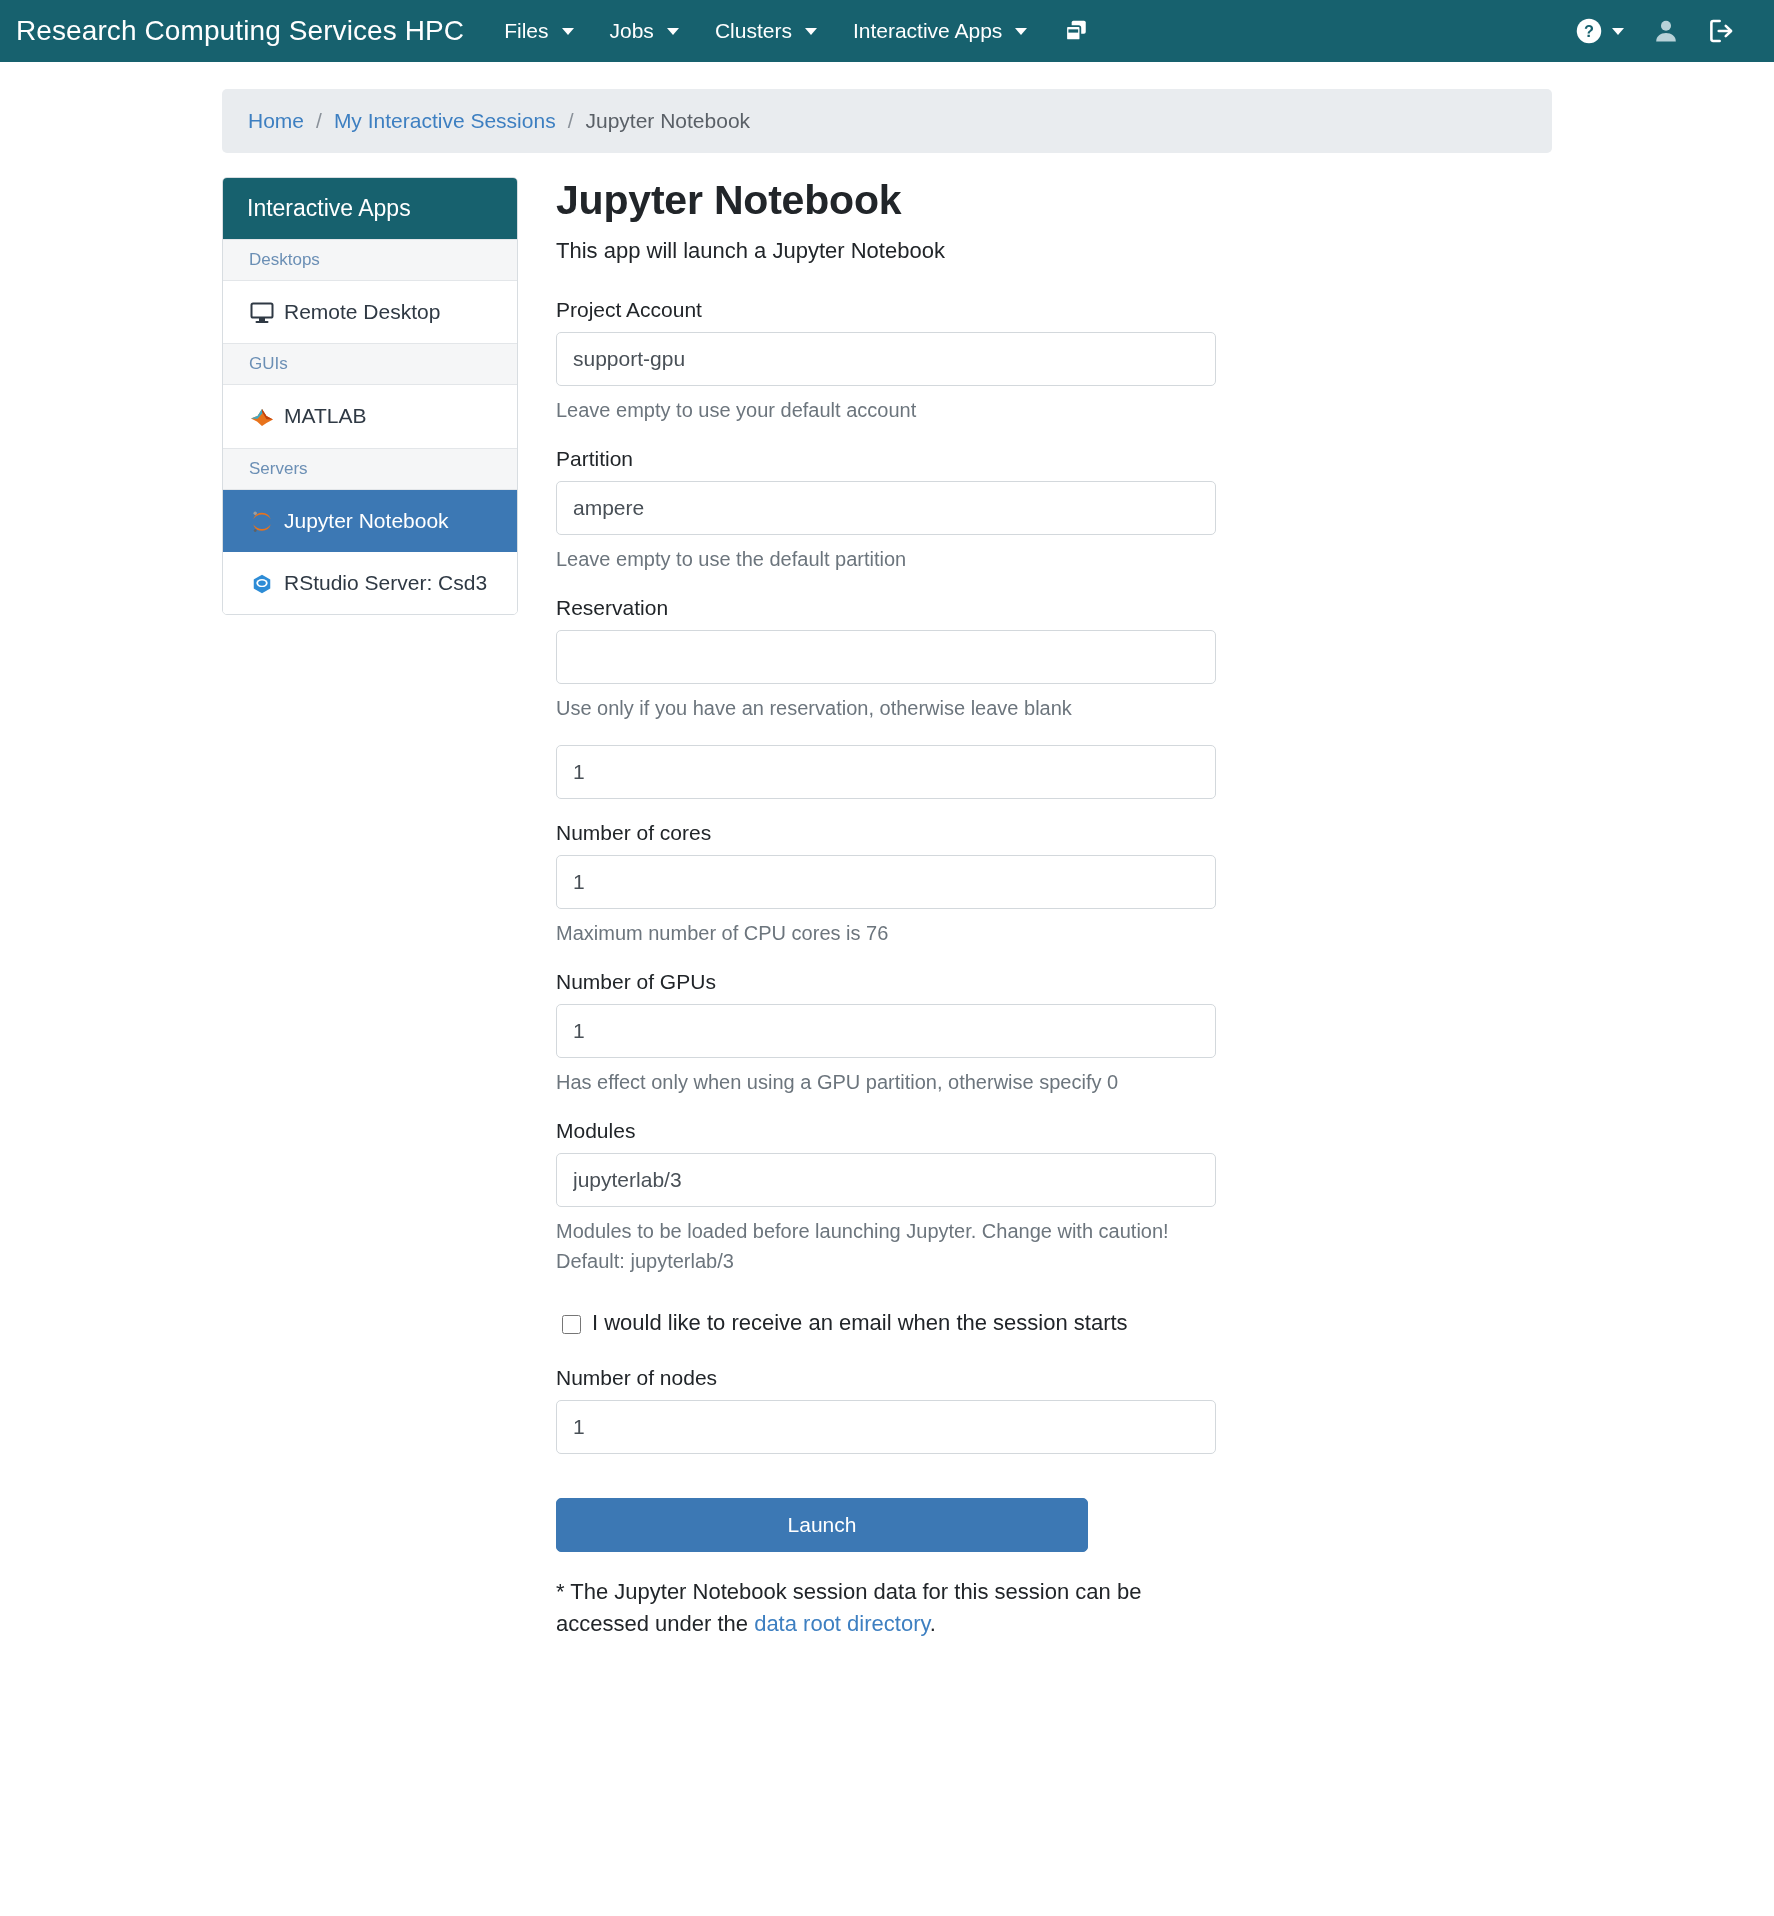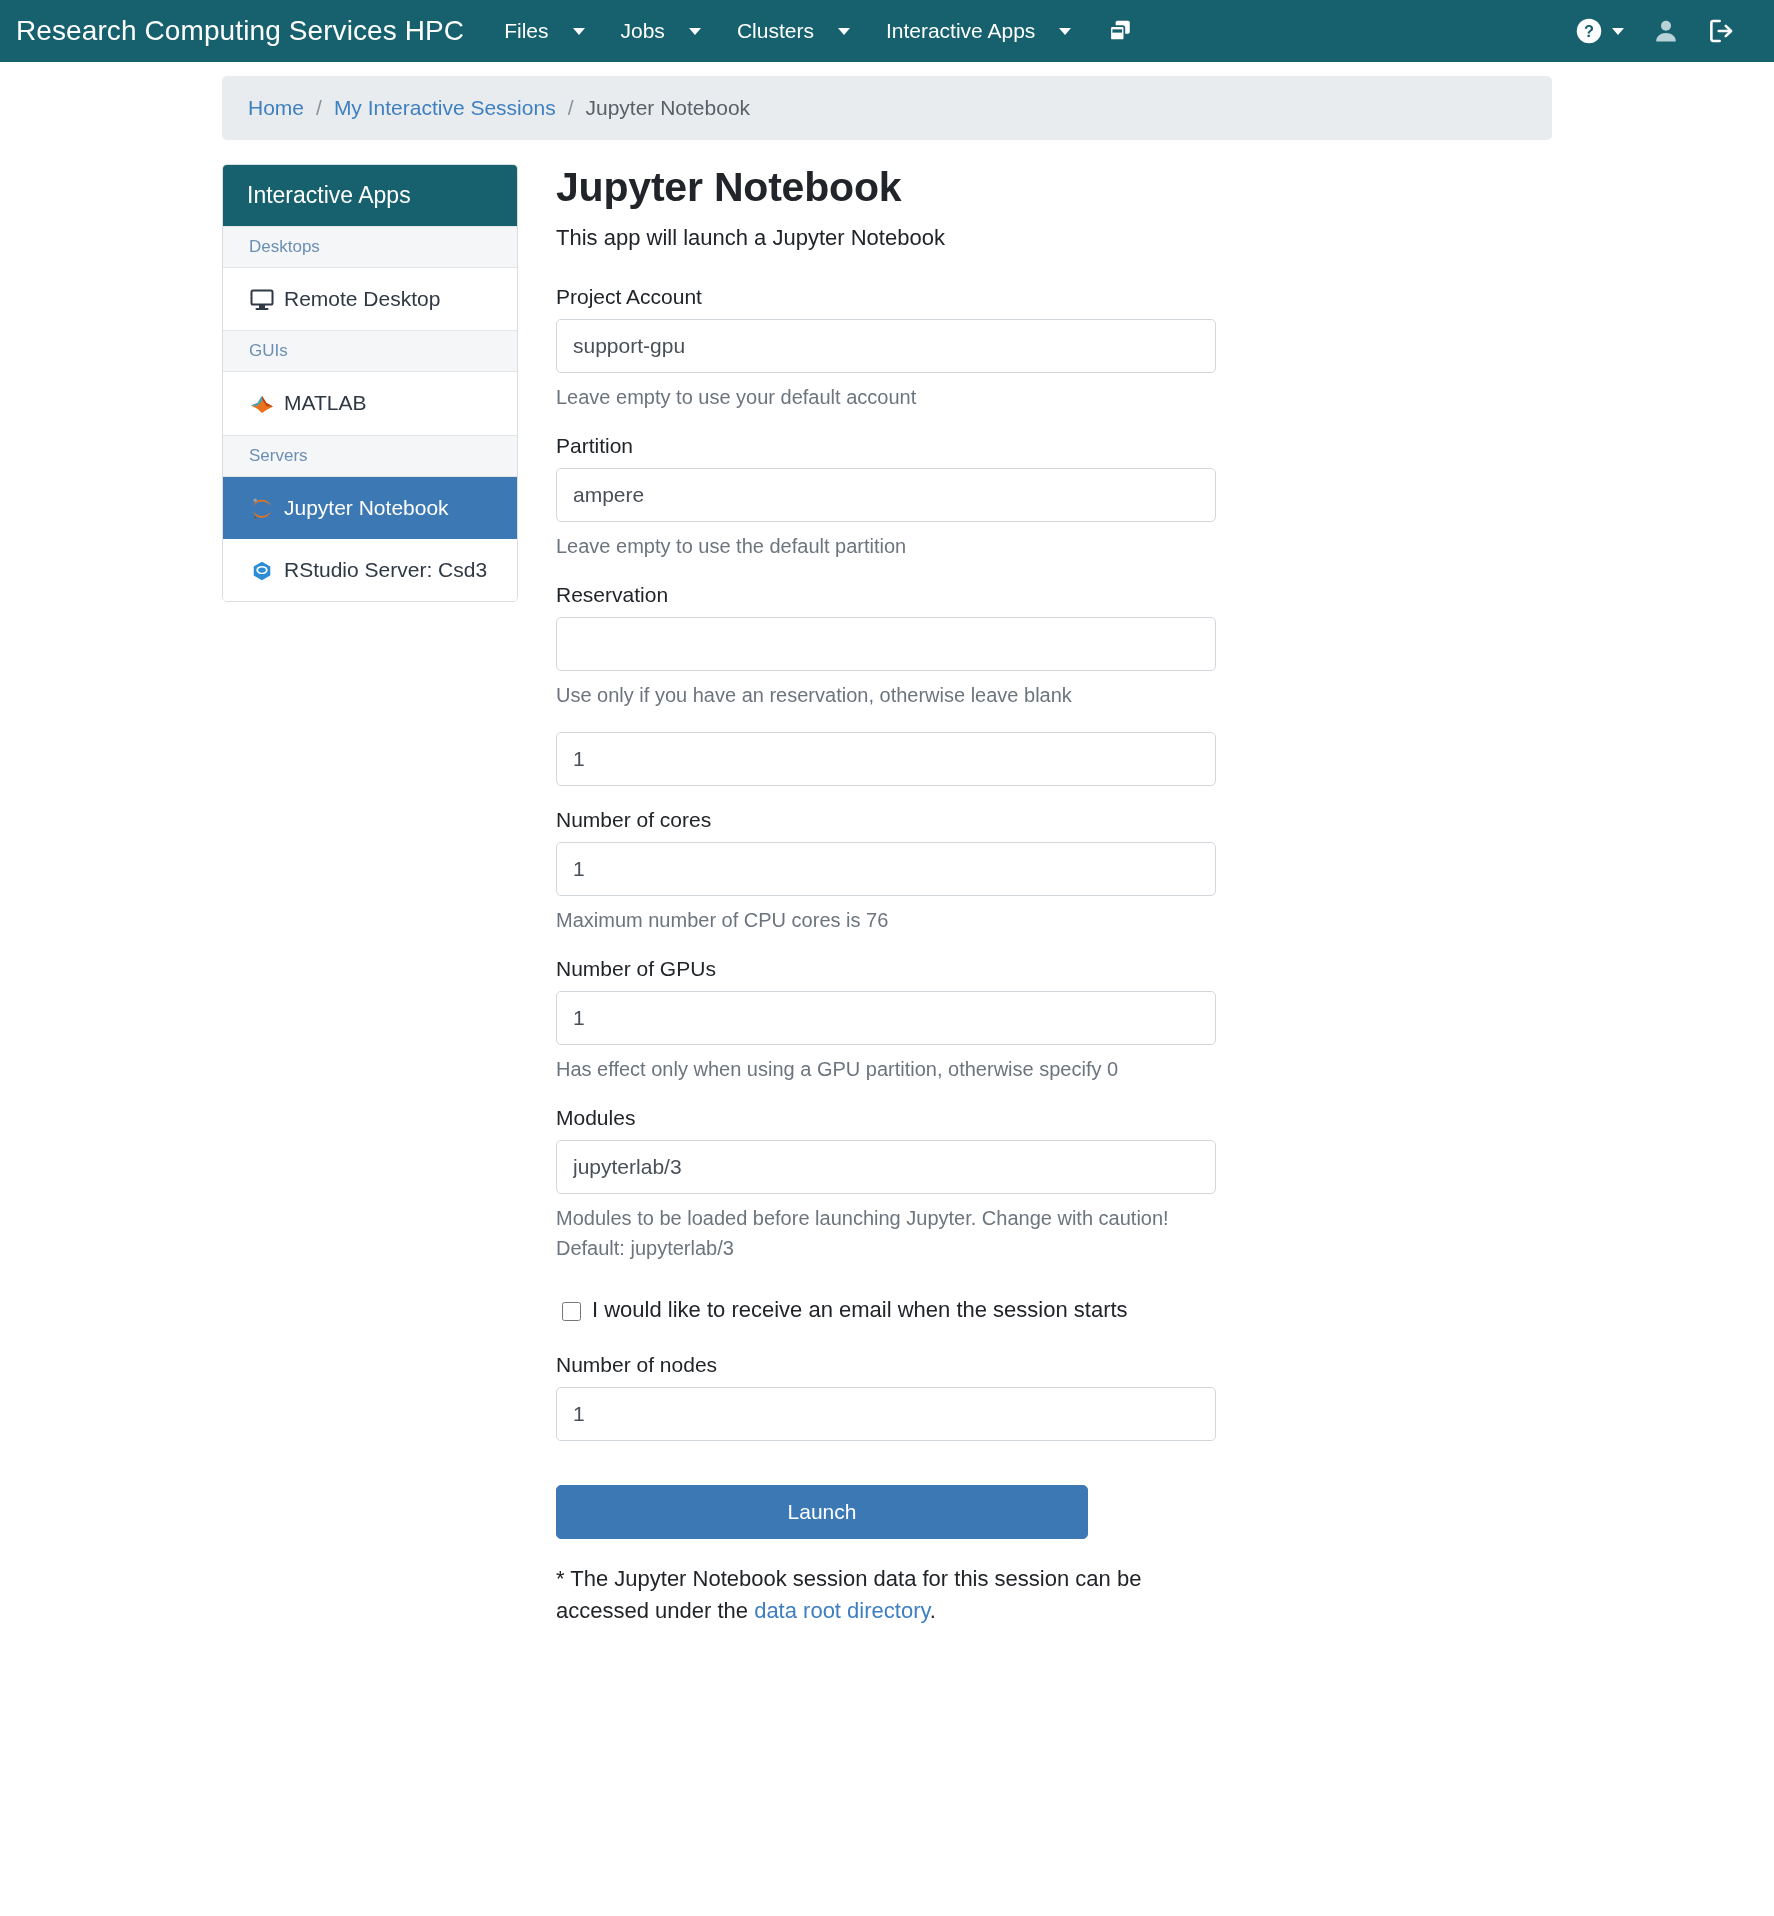--- a/index.html
+++ b/index.html
@@ -27,21 +27,21 @@
     font-weight: 400;
     color: #ffffff;
     white-space: nowrap;
     letter-spacing: 0.1px;
     margin-right: 22px;
   }
   .nav-items { display: flex; align-items: center; gap: 0px; }
   .nav-item {
     display: flex;
     align-items: center;
-    gap: 24px;
+    gap: 13px;
     color: #ffffff;
     font-size: 21px;
     padding: 8px 18px;
     white-space: nowrap;
     cursor: pointer;
   }
   .caret {
     width: 0; height: 0;
     border-left: 6px solid transparent;
     border-right: 6px solid transparent;
@@ -66,21 +66,21 @@
   }
   .container {
     width: 1330px;
     margin: 0 auto;
     padding: 0 0px;
   }
 
   .breadcrumb {
     background: #e9ecef;
     border-radius: 5px;
-    margin-top: 14px;
+    margin-top: 27px;
     padding: 20px 26px;
     font-size: 21px;
     display: flex;
     align-items: center;
     gap: 0;
     flex-wrap: wrap;
   }
   .breadcrumb a {
     color: #3d7fc1;
     text-decoration: none;

